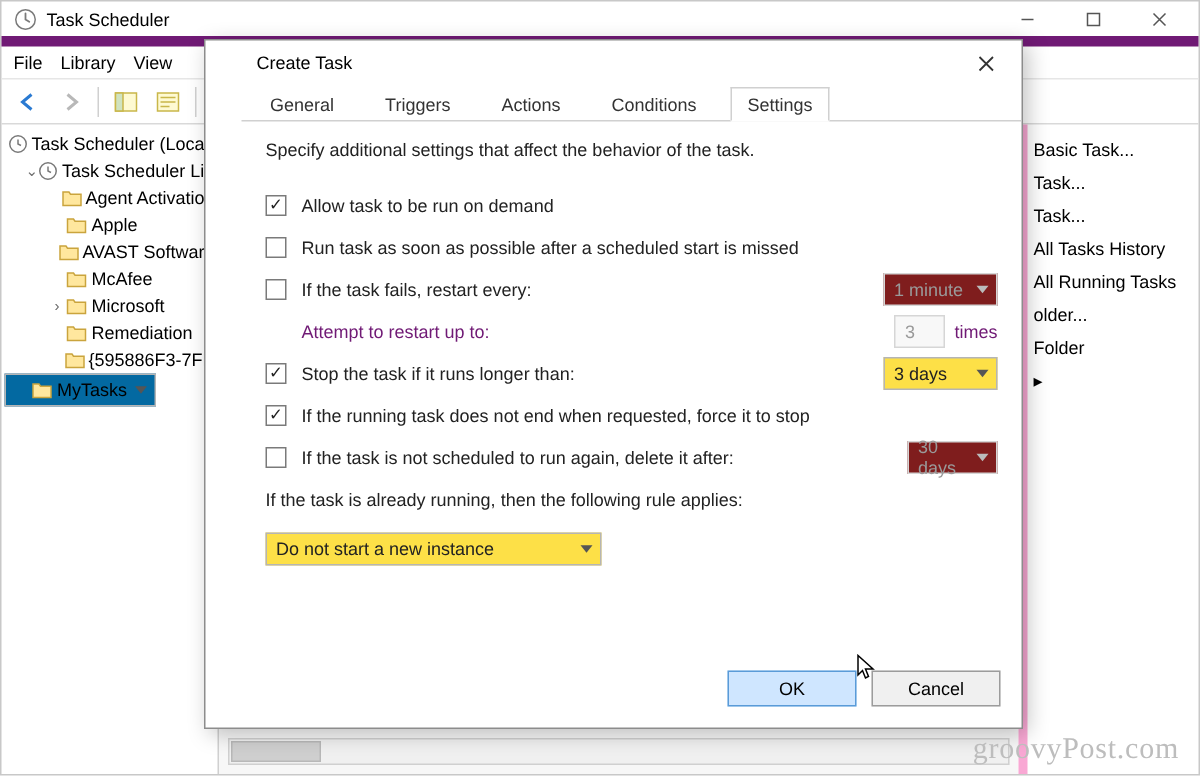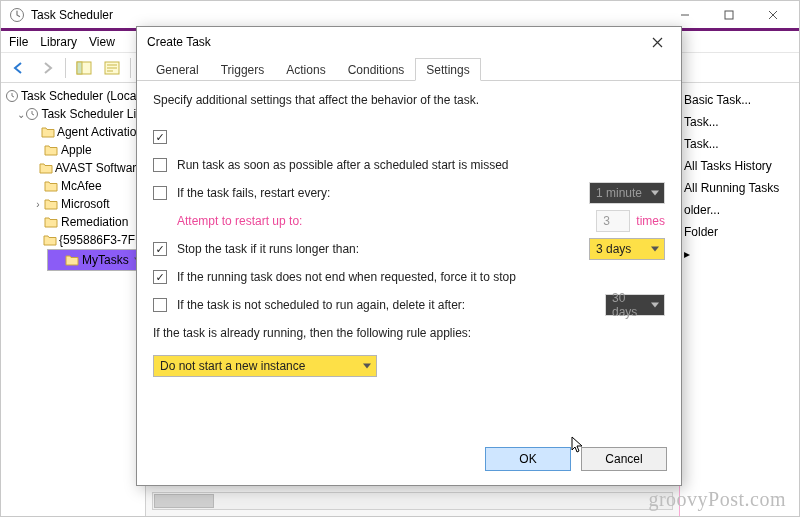--- a/index.html
+++ b/index.html
@@ -1,64 +1,64 @@
 <!DOCTYPE html>
 <html><head>
 <meta charset="utf-8">
 <style>
   * { box-sizing: border-box; font-family: "Segoe UI", Tahoma, sans-serif; }
   html, body { margin: 0; padding: 0; }
   body { width: 800px; height: 517px; background: #fff; position: relative; overflow: hidden; font-size: 12px; color: #000; }
 
   
   .main-window { position: absolute; inset: 0; border: 1px solid #c8c8c8; background: #fff; display: flex; flex-direction: column; }
-  .titlebar { height: 30px; display: flex; align-items: center; padding: 0 4px 0 8px; border-bottom: 3px solid #701a75; }
+  .titlebar { height: 30px; display: flex; align-items: center; padding: 0 4px 0 8px; border-bottom: 7px solid #701a75; }
   .titlebar .app-icon { width: 16px; height: 16px; margin-right: 6px; display: inline-flex; align-items: center; justify-content: center; }
   .titlebar .title { flex: 1; font-size: 12px; }
   .win-btn { width: 44px; height: 28px; display: inline-flex; align-items: center; justify-content: center; color: #555; }
   .menubar { height: 22px; display: flex; align-items: center; gap: 12px; padding: 0 8px; border-bottom: 1px solid #e6e6e6; font-size: 12px; }
   .menubar span { cursor: default; }
   .toolbar { height: 30px; display: flex; align-items: center; gap: 4px; padding: 0 6px; border-bottom: 1px solid #d9d9d9; }
   .tb-btn { width: 24px; height: 24px; border: 1px solid transparent; display: inline-flex; align-items: center; justify-content: center; border-radius: 2px; }
   .tb-sep { width: 1px; height: 20px; background: #d0d0d0; margin: 0 2px; }
   .content { flex: 1; display: flex; min-height: 0; }
   .tree { width: 145px; border-right: 1px solid #d0d0d0; padding: 4px 2px; overflow: hidden; }
   .tree-row { display: flex; align-items: center; height: 18px; font-size: 12px; white-space: nowrap; }
-  .tree-row.sel { background: #8b5cf6; margin-left: 44px; }
+  .tree-row.sel { background: #0369a1; }
   .tw0 { padding-left: 2px; }
   .tw1 { padding-left: 14px; }
   .tw2 { padding-left: 30px; }
   .twist { width: 10px; text-align: center; color: #6b6b6b; font-size: 10px; }
   .fold { width: 16px; height: 14px; display: inline-flex; align-items: center; justify-content: center; margin-right: 2px; }
   .mid { flex: 1; background: #f7f7f7; display: flex; flex-direction: column; }
   .mid-inner { flex: 1; margin: 6px; border: 1px solid #d0d0d0; background: #fff; }
   .mid-scroll { height: 18px; margin: 0 6px 6px 6px; border: 1px solid #d0d0d0; background: #f0f0f0; position: relative; }
   .mid-scroll .thumb { position: absolute; left: 1px; top: 1px; height: 14px; width: 60px; background: #cfcfcf; border: 1px solid #b8b8b8; }
-  .actions { width: 120px; border-left: 1px solid #f9a8d4; padding: 6px 4px; font-size: 12px; }
+  .actions { width: 120px; border-left: 6px solid #f9a8d4; padding: 6px 4px; font-size: 12px; }
   .act-item { display: flex; align-items: center; height: 22px; gap: 4px; white-space: nowrap; }
   .act-more { text-align: right; padding-right: 6px; }
 
   
-  .dialog { position: absolute; left: 136px; top: 26px; width: 546px; height: 460px; background: #fff; border: 1px solid #8c8c8c; box-shadow: 3px 3px 14px rgba(0,0,0,.25); display: flex; flex-direction: column; }
+  .dialog { position: absolute; left: 136px; top: 26px; width: 546px; height: 460px; background: #fff; border: 1px solid #8c8c8c; box-shadow: 3px 3px 14px rgba(0,0,0,.25); display: flex; flex-direction: column; padding-left: 24px; }
   .dlg-title { height: 30px; display: flex; align-items: center; padding: 0 4px 0 10px; }
   .dlg-title .t { flex: 1; font-size: 12px; }
   .dlg-close { width: 40px; height: 26px; display: inline-flex; align-items: center; justify-content: center; color: #333; }
-  .tabs { display: flex; align-items: flex-end; padding: 0 8px; height: 24px; border-bottom: 1px solid #d0d0d0; gap: 0; }
+  .tabs { display: flex; align-items: flex-end; padding: 0 8px; height: 24px; border-bottom: 1px solid #d0d0d0; gap: 12px; }
   .tab { padding: 4px 10px 3px 10px; font-size: 12px; border: 1px solid transparent; position: relative; top: 1px; color: #333; }
   .tab.active { border: 1px solid #d0d0d0; border-bottom: 1px solid #fff; background: #fff; }
   .dlg-body { flex: 1; padding: 12px 16px 8px 16px; font-size: 12px; color: #222; }
   .intro { margin-bottom: 16px; }
   .row { display: flex; align-items: center; min-height: 28px; }
   .cb { width: 14px; height: 14px; border: 1px solid #7a7a7a; margin-right: 10px; display: inline-flex; align-items: center; justify-content: center; background: #fff; }
   .cb.checked::after { content: "✓"; font-size: 11px; line-height: 1; color: #222; }
   .lbl { flex: 1; }
-  .lbl.disabled { color: #ec4899; text-align: right; }
+  .lbl.disabled { color: #701a75; text-align: right; }
   .sel { height: 22px; border: 1px solid #b5b5b5; background: #fde047; display: inline-flex; align-items: center; padding: 0 18px 0 6px; position: relative; font-size: 12px; min-width: 60px; }
   .sel::after { content: ""; position: absolute; right: 5px; top: 50%; width: 0; height: 0; border-left: 4px solid transparent; border-right: 4px solid transparent; border-top: 5px solid #555; transform: translateY(-50%); }
-  .sel.disabled { color: #9a9a9a; border-color: #d6d6d6; background: #404040; }
+  .sel.disabled { color: #9a9a9a; border-color: #d6d6d6; background: #7f1d1d; }
   .sel.disabled::after { border-top-color: #bbb; }
   .numbox { width: 34px; height: 22px; border: 1px solid #d6d6d6; background: #f8f8f8; display: inline-flex; align-items: center; padding: 0 6px; color: #9a9a9a; margin-right: 6px; }
   .indent { padding-left: 24px; }
   .rule-select { width: 224px; margin-top: 8px; }
   .dlg-buttons { display: flex; justify-content: flex-end; gap: 10px; padding: 10px 14px 14px 0; }
   .btn { width: 86px; height: 24px; border: 1px solid #9c9c9c; background: #f0f0f0; display: inline-flex; align-items: center; justify-content: center; font-size: 12px; }
   .btn.primary { background: #cfe6ff; border-color: #5a9bd8; }
   .cursor { position: absolute; left: 571px; top: 436px; width: 14px; height: 18px; pointer-events: none; }
 
   .watermark { position: absolute; right: 14px; bottom: 6px; font-family: Georgia, 'Times New Roman', serif; font-size: 20px; color: #bdbdbd; letter-spacing: .5px; }
@@ -278,20 +278,21 @@
     <div class="tab">Actions</div>
     <div class="tab">Conditions</div>
     <div class="tab active">Settings</div>
   </div>
 
   <div class="dlg-body">
     <div class="intro">Specify additional settings that affect the behavior of the task.</div>
 
     <div class="row">
       <span class="cb checked"></span>
+      <span class="lbl">Allow task to be run on demand</span>
     </div>
 
     <div class="row">
       <span class="cb"></span>
       <span class="lbl">Run task as soon as possible after a scheduled start is missed</span>
     </div>
 
     <div class="row">
       <span class="cb"></span>
       <span class="lbl">If the task fails, restart every:</span>

